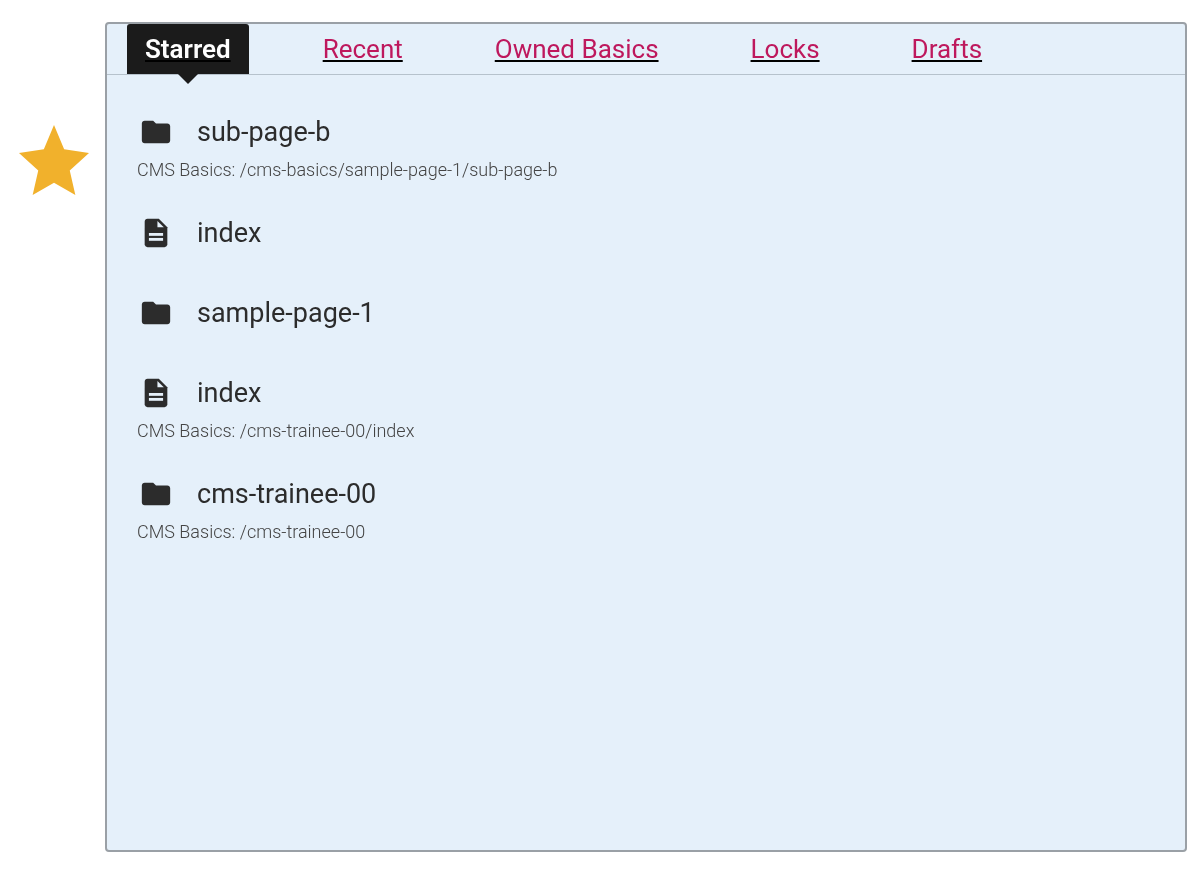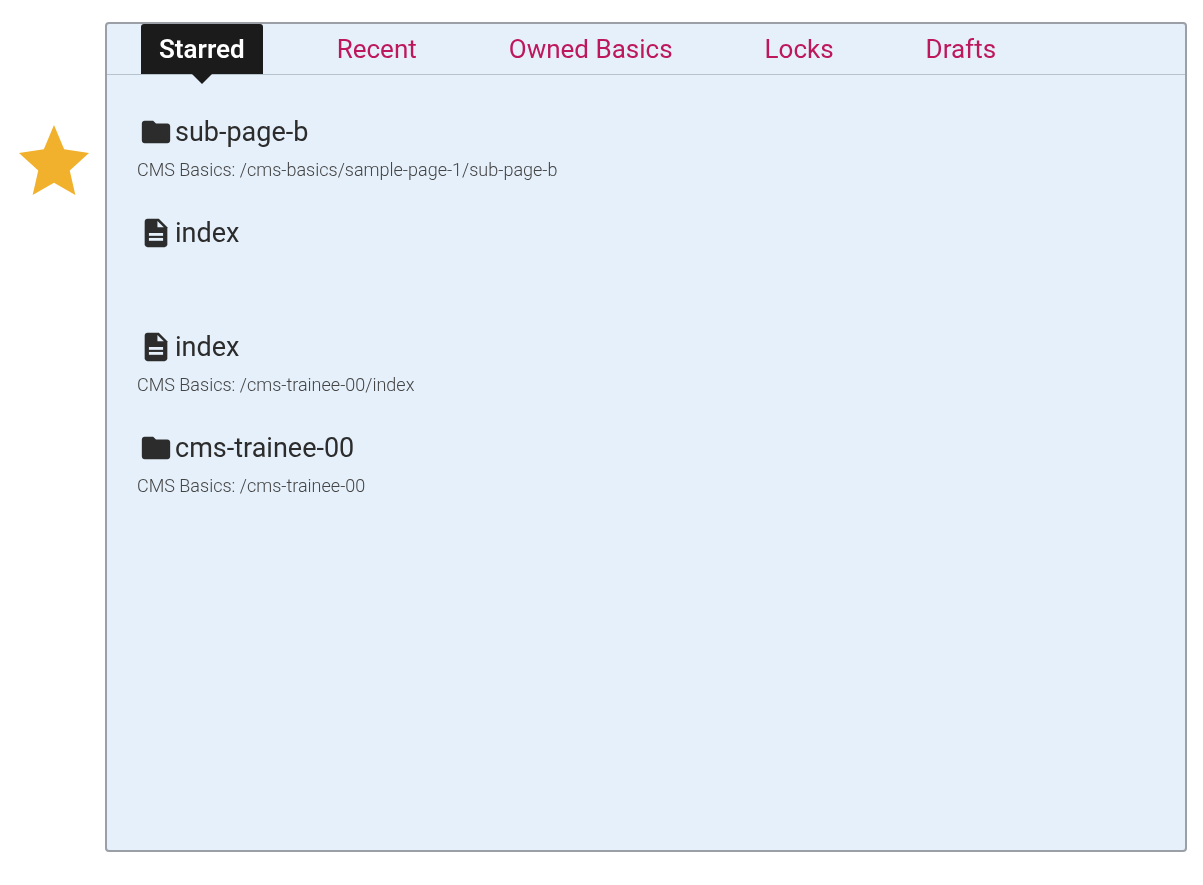--- a/index.html
+++ b/index.html
@@ -34,23 +34,24 @@
     font-size: 42px;
     font-weight: 300;
     color: #333333;
     padding: 22px 30px 28px 30px;
     letter-spacing: 0.2px;
   }
   .tabs-row {
     display: flex;
     align-items: flex-end;
     gap: 0;
-    padding: 0 34px;
+    padding: 0 20px;
     border-bottom: 1px solid #b6c2cc;
     position: relative;
+    text-decoration: underline;
   }
   .tab {
     font-size: 26px;
     color: #be185d;
     padding: 10px 18px;
     margin-right: 56px;
     cursor: pointer;
     position: relative;
   }
   .tab:last-child { margin-right: 0; }
@@ -73,20 +74,21 @@
   }
   .content-list {
     padding: 28px 30px 0 30px;
   }
   .item {
     padding: 10px 0 24px 0;
   }
   .item-head {
     display: flex;
     align-items: center;
+    gap: 22px;
     margin-bottom: 8px;
   }
   .item-head .icon-box {
     width: 38px; height: 38px;
     display: flex; align-items: center; justify-content: center;
   }
   .item-head .icon-box svg { width: 34px; height: 34px; }
   .item-title {
     font-size: 27px;
     color: #2c2c2c;
@@ -139,20 +141,28 @@
               <path fill="#e5f0fa" d="M13 3.5V8h4.5L13 3.5z"></path>
               <rect x="7" y="12" width="10" height="2" fill="#e5f0fa"></rect>
               <rect x="7" y="15.5" width="10" height="2" fill="#e5f0fa"></rect>
             </svg>
         </span>
         <span class="item-title">index</span>
       </div>
     </div>
 
     <div class="item">
+      <div class="item-head">
+        <span class="icon-box">
+          <svg viewBox="0 0 24 24">
+              <path fill="#2c2c2c" d="M10 4H4c-1.1 0-2 .9-2 2v12c0 1.1.9 2 2 2h16c1.1 0 2-.9 2-2V8c0-1.1-.9-2-2-2h-8l-2-2z"></path>
+            </svg>
+        </span>
+        <span class="item-title">sample-page-1</span>
+      </div>
     </div>
 
     <div class="item">
       <div class="item-head">
         <span class="icon-box">
           <svg viewBox="0 0 24 24">
               <path fill="#2c2c2c" d="M14 2H6c-1.1 0-2 .9-2 2v16c0 1.1.9 2 2 2h12c1.1 0 2-.9 2-2V8l-6-6z"></path>
               <path fill="#e5f0fa" d="M13 3.5V8h4.5L13 3.5z"></path>
               <rect x="7" y="12" width="10" height="2" fill="#e5f0fa"></rect>
               <rect x="7" y="15.5" width="10" height="2" fill="#e5f0fa"></rect>

